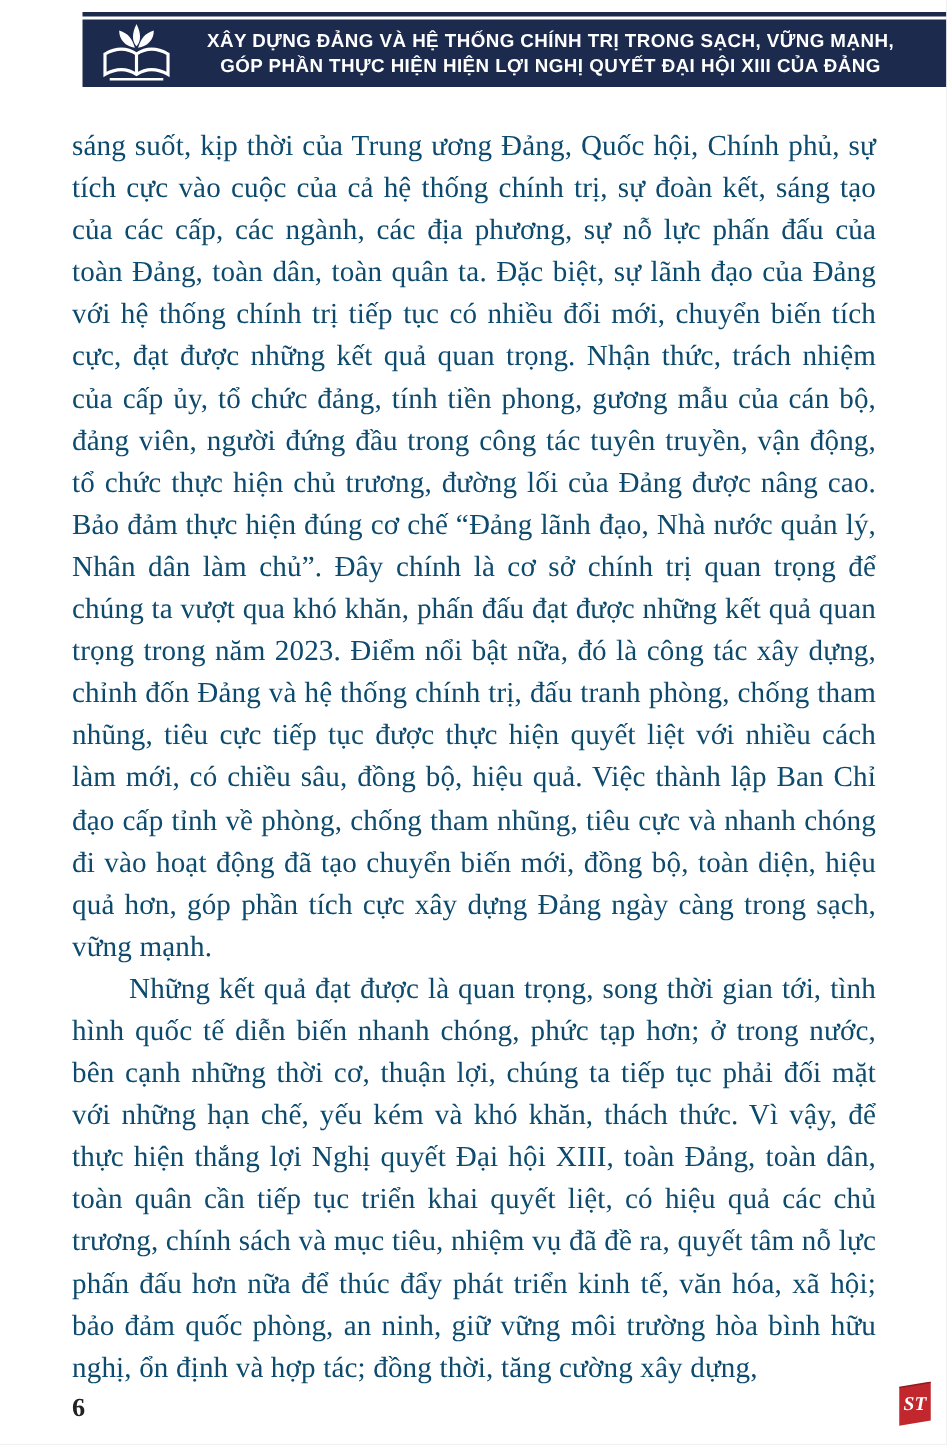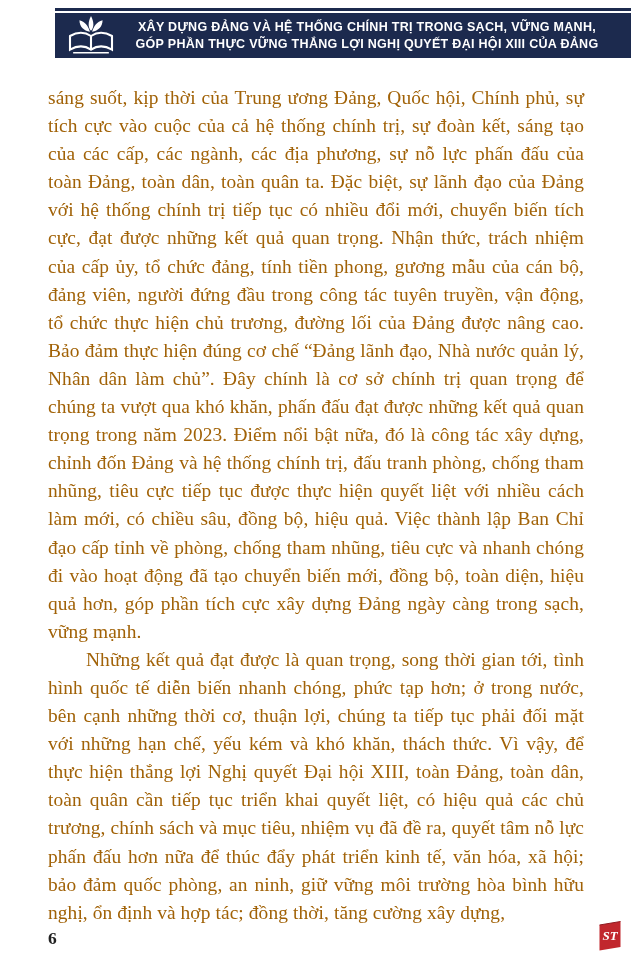--- a/index.html
+++ b/index.html
@@ -23,21 +23,21 @@
     flex:1;text-align:center;color:#ffffff;
     font-family:"Liberation Sans",sans-serif;
     font-weight:bold;font-size:12.5px;line-height:17px;
     letter-spacing:0.3px;padding-right:26px;
   }
   
   main{
     position:absolute;top:84px;left:48px;right:47px;
     text-align:justify;
     font-size:19.4px;line-height:28.1px;
-    color:#a16207;
+    color:#0c4a6e;
     letter-spacing:0.1px;
   }
   main p{margin:0;}
   main p.indented{text-indent:38px;}
   
   .page-number{
     position:absolute;left:48px;bottom:14px;
     font-size:17.5px;font-weight:bold;color:#222;
     font-family:"Liberation Serif",serif;
   }
@@ -61,21 +61,21 @@
           <path d="M24 1 C21 7 21 12 24 15 C27 12 27 7 24 1" fill="#ffffff"></path>
           <path d="M13 5 C13 11 17 15 23 16 C21 10 19 7 13 5" fill="#ffffff"></path>
           <path d="M35 5 C35 11 31 15 25 16 C27 10 29 7 35 5" fill="#ffffff"></path>
           <path d="M4 20 C11 16 18 16 24 20 C30 16 37 16 44 20 L44 33 C37 29 30 29 24 33 C18 29 11 29 4 33 Z" fill="none" stroke="#ffffff" stroke-width="2"></path>
           <line x1="24" y1="20" x2="24" y2="33" stroke="#ffffff" stroke-width="2"></line>
           <path d="M7 36 L41 36" stroke="#ffffff" stroke-width="1.5"></path>
         </svg>
       </span>
       <div class="head-text">
         <div>XÂY DỰNG ĐẢNG VÀ HỆ THỐNG CHÍNH TRỊ TRONG SẠCH, VỮNG MẠNH,</div>
-        <div>GÓP PHẦN THỰC VỮNG THẮNG LỢI NGHỊ QUYẾT ĐẠI HỘI XIII CỦA ĐẢNG</div>
+        <div>GÓP PHẦN THỰC HIỆN HIỆN LỢI NGHỊ QUYẾT ĐẠI HỘI XIII CỦA ĐẢNG</div>
       </div>
     </div>
   </header>
 
   <main>
     <p>sáng suốt, kịp thời của Trung ương Đảng, Quốc hội, Chính phủ, sự tích cực vào cuộc của cả hệ thống chính trị, sự đoàn kết, sáng tạo của các cấp, các ngành, các địa phương, sự nỗ lực phấn đấu của toàn Đảng, toàn dân, toàn quân ta. Đặc biệt, sự lãnh đạo của Đảng với hệ thống chính trị tiếp tục có nhiều đổi mới, chuyển biến tích cực, đạt được những kết quả quan trọng. Nhận thức, trách nhiệm của cấp ủy, tổ chức đảng, tính tiền phong, gương mẫu của cán bộ, đảng viên, người đứng đầu trong công tác tuyên truyền, vận động, tổ chức thực hiện chủ trương, đường lối của Đảng được nâng cao. Bảo đảm thực hiện đúng cơ chế “Đảng lãnh đạo, Nhà nước quản lý, Nhân dân làm chủ”. Đây chính là cơ sở chính trị quan trọng để chúng ta vượt qua khó khăn, phấn đấu đạt được những kết quả quan trọng trong năm 2023. Điểm nổi bật nữa, đó là công tác xây dựng, chỉnh đốn Đảng và hệ thống chính trị, đấu tranh phòng, chống tham nhũng, tiêu cực tiếp tục được thực hiện quyết liệt với nhiều cách làm mới, có chiều sâu, đồng bộ, hiệu quả. Việc thành lập Ban Chỉ đạo cấp tỉnh về phòng, chống tham nhũng, tiêu cực và nhanh chóng đi vào hoạt động đã tạo chuyển biến mới, đồng bộ, toàn diện, hiệu quả hơn, góp phần tích cực xây dựng Đảng ngày càng trong sạch, vững mạnh.</p>
     <p class="indented">Những kết quả đạt được là quan trọng, song thời gian tới, tình hình quốc tế diễn biến nhanh chóng, phức tạp hơn; ở trong nước, bên cạnh những thời cơ, thuận lợi, chúng ta tiếp tục phải đối mặt với những hạn chế, yếu kém và khó khăn, thách thức. Vì vậy, để thực hiện thắng lợi Nghị quyết Đại hội XIII, toàn Đảng, toàn dân, toàn quân cần tiếp tục triển khai quyết liệt, có hiệu quả các chủ trương, chính sách và mục tiêu, nhiệm vụ đã đề ra, quyết tâm nỗ lực phấn đấu hơn nữa để thúc đẩy phát triển kinh tế, văn hóa, xã hội; bảo đảm quốc phòng, an ninh, giữ vững môi trường hòa bình hữu nghị, ổn định và hợp tác; đồng thời, tăng cường xây dựng,</p>
   </main>
 
   <div class="page-number">6</div>

